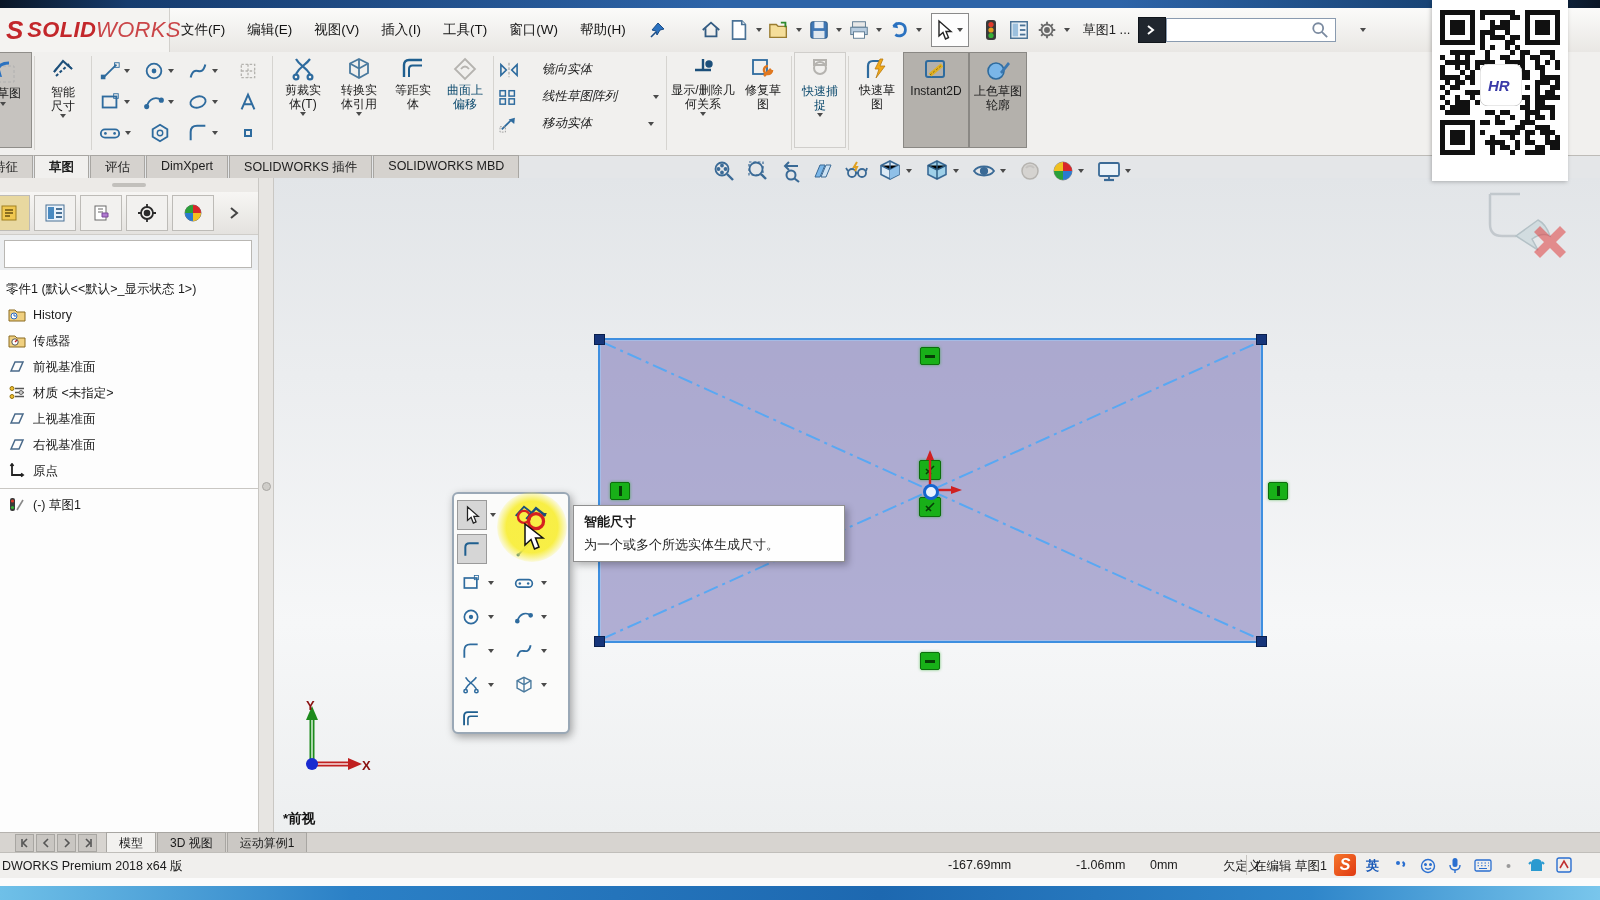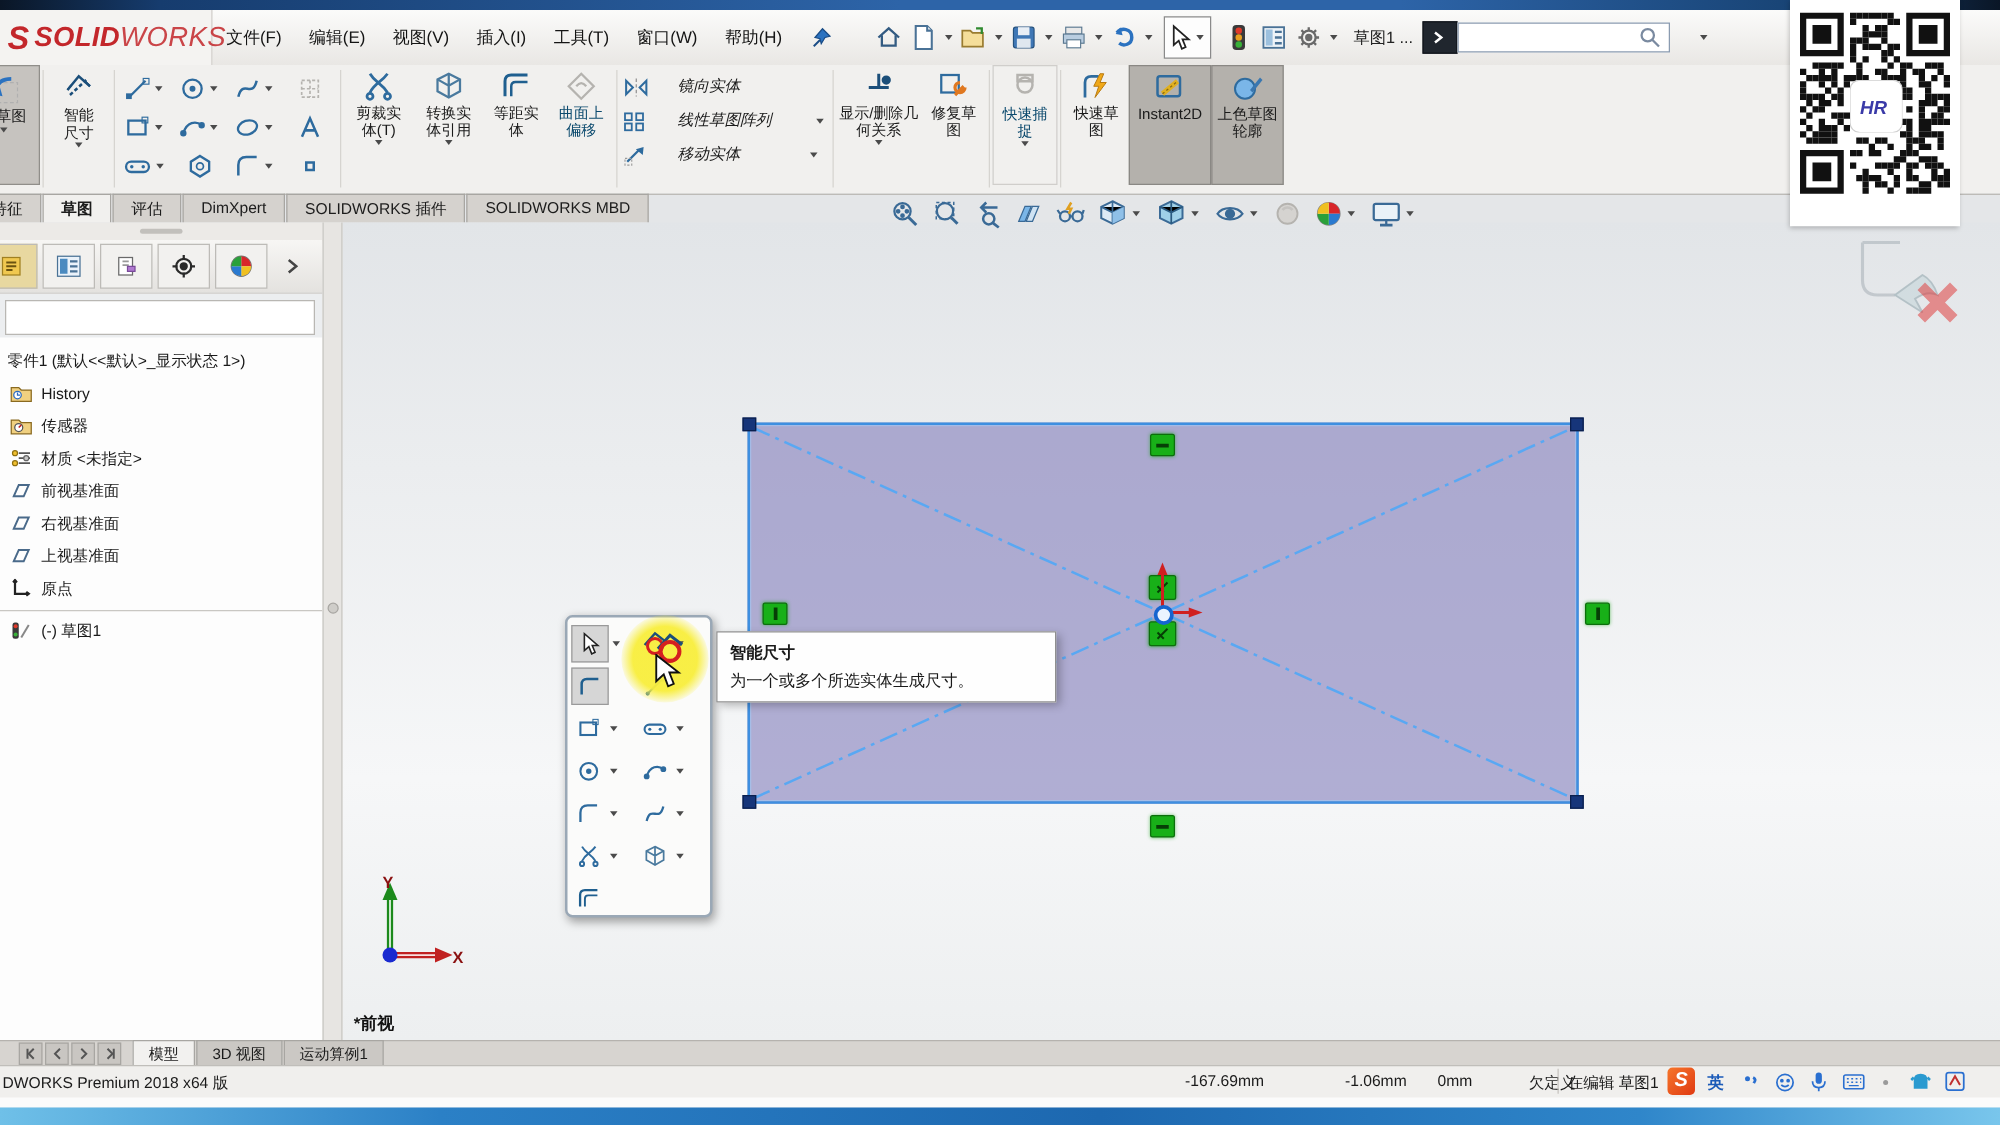--- a/index.html
+++ b/index.html
@@ -636,52 +636,52 @@
         <svg width="18" height="15" viewBox="0 0 18 15">
           <path d="M1 3 H7 L9 5 H17 V14 H1 Z" fill="#f0d080" stroke="#8a6a20"></path>
           <circle cx="7" cy="9" r="3.2" fill="#fff" stroke="#555"></circle>
           <path d="M7 9 L9 7" stroke="#c02020" stroke-width="1.4"></path>
         </svg>
       </span>
     <span>传感器</span>
   </div>
   <div class="trow">
     <span class="tic">
+        <svg width="18" height="15" viewBox="0 0 18 15">
+          <path d="M3 12 L7 3 H15 L11 12 Z" fill="none" stroke="#4a6a8a" stroke-width="1.5"></path>
+        </svg>
+      </span>
+    <span>前视基准面</span>
+  </div>
+  <div class="trow">
+    <span class="tic">
         <svg width="18" height="15" viewBox="0 0 18 15" fill="none">
           <circle cx="4" cy="3.5" r="2" fill="#f0c030" stroke="#907010"></circle>
           <circle cx="4" cy="11.5" r="2" fill="#f0c030" stroke="#907010"></circle>
           <path d="M7 3.5 H16 M7 7.5 H16 M7 11.5 H16" stroke="#555" stroke-width="1.5"></path>
           <circle cx="13" cy="7.5" r="2" fill="#c8c8c8" stroke="#666"></circle>
         </svg>
       </span>
     <span>材质 &lt;未指定&gt;</span>
   </div>
   <div class="trow">
     <span class="tic">
         <svg width="18" height="15" viewBox="0 0 18 15">
           <path d="M3 12 L7 3 H15 L11 12 Z" fill="none" stroke="#4a6a8a" stroke-width="1.5"></path>
         </svg>
       </span>
-    <span>前视基准面</span>
+    <span>上视基准面</span>
   </div>
   <div class="trow">
     <span class="tic">
         <svg width="18" height="15" viewBox="0 0 18 15">
           <path d="M3 12 L7 3 H15 L11 12 Z" fill="none" stroke="#4a6a8a" stroke-width="1.5"></path>
         </svg>
       </span>
     <span>右视基准面</span>
-  </div>
-  <div class="trow">
-    <span class="tic">
-        <svg width="18" height="15" viewBox="0 0 18 15">
-          <path d="M3 12 L7 3 H15 L11 12 Z" fill="none" stroke="#4a6a8a" stroke-width="1.5"></path>
-        </svg>
-      </span>
-    <span>上视基准面</span>
   </div>
   <div class="trow">
     <span class="tic">
         <svg width="18" height="15" viewBox="0 0 18 15" fill="none" stroke="#222" stroke-width="1.8">
           <path d="M4 1 V12 H15"></path>
           <path d="M2.5 3 L4 1 L5.5 3 M13 10.5 L15 12 L13 13.5"></path>
         </svg>
       </span>
     <span>原点</span>
   </div>

